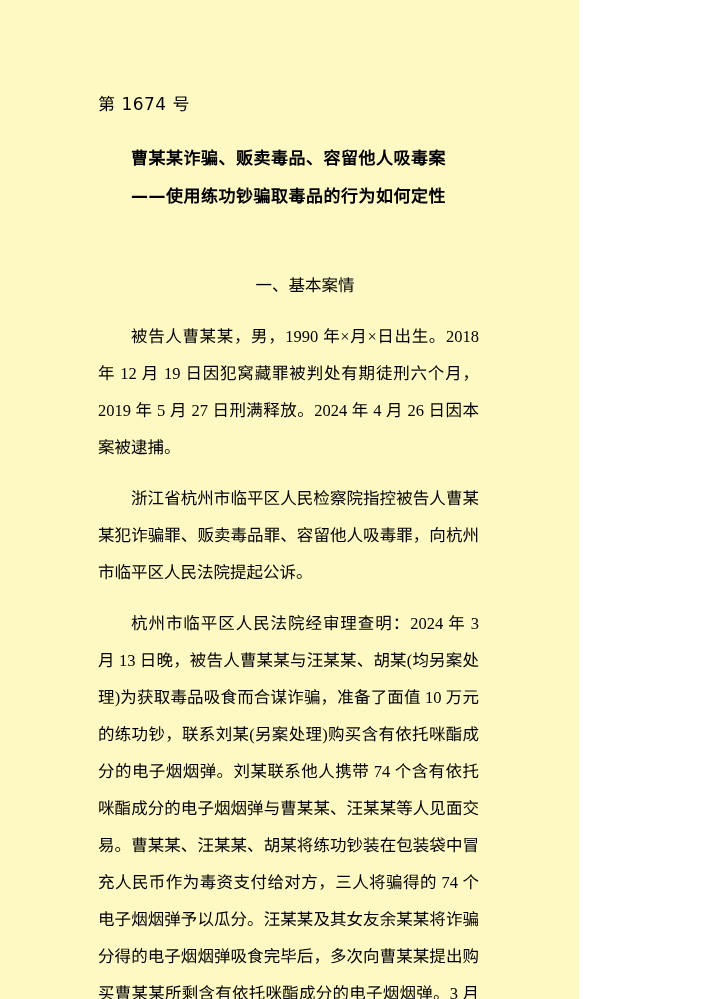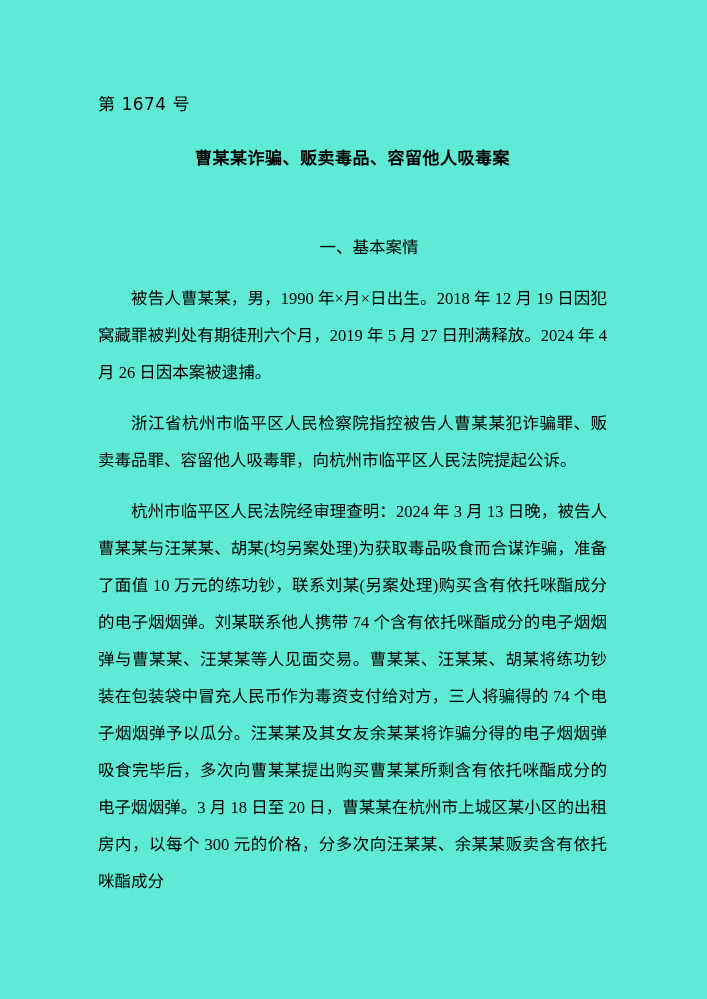--- a/index.html
+++ b/index.html
@@ -8,24 +8,24 @@
     background: #ffffff;
   }
   body {
     width: 707px;
     height: 999px;
     overflow: hidden;
     color: #000000;
   }
   .page {
     box-sizing: border-box;
-    width: 707px;
+    width: 579px;
     height: 999px;
     padding: 93px 100px 0 98px;
-    background: #5eead4;
+    background: #fef9c3;
   }
   
   .doc-number {
     font-family: "DejaVu Sans", "Liberation Sans", sans-serif;
     font-size: 17px;
     line-height: 22px;
     font-weight: 400;
     letter-spacing: 0.5px;
   }
   .case-title {
@@ -67,20 +67,21 @@
   }
 </style>
 </head>
 <body>
 
 <div class="page">
   <div class="doc-number">第 1674 号</div>
 
   <div class="case-title">曹某某诈骗、贩卖毒品、容留他人吸毒案</div>
 
+  <div class="case-subtitle">——使用练功钞骗取毒品的行为如何定性</div>
 
   <div class="section-heading">一、基本案情</div>
 
   <p class="body-paragraph">被告人曹某某，男，1990 年×月×日出生。2018 年 12 月 19 日因犯窝藏罪被判处有期徒刑六个月，2019 年 5 月 27 日刑满释放。2024 年 4 月 26 日因本案被逮捕。</p>
 
   <p class="body-paragraph">浙江省杭州市临平区人民检察院指控被告人曹某某犯诈骗罪、贩卖毒品罪、容留他人吸毒罪，向杭州市临平区人民法院提起公诉。</p>
 
   <p class="body-paragraph">杭州市临平区人民法院经审理查明：2024 年 3 月 13 日晚，被告人曹某某与汪某某、胡某(均另案处理)为获取毒品吸食而合谋诈骗，准备了面值 10 万元的练功钞，联系刘某(另案处理)购买含有依托咪酯成分的电子烟烟弹。刘某联系他人携带 74 个含有依托咪酯成分的电子烟烟弹与曹某某、汪某某等人见面交易。曹某某、汪某某、胡某将练功钞装在包装袋中冒充人民币作为毒资支付给对方，三人将骗得的 74 个电子烟烟弹予以瓜分。汪某某及其女友余某某将诈骗分得的电子烟烟弹吸食完毕后，多次向曹某某提出购买曹某某所剩含有依托咪酯成分的电子烟烟弹。3 月 18 日至 20 日，曹某某在杭州市上城区某小区的出租房内，以每个 300 元的价格，分多次向汪某某、余某某贩卖含有依托咪酯成分</p>
 </div>
 

